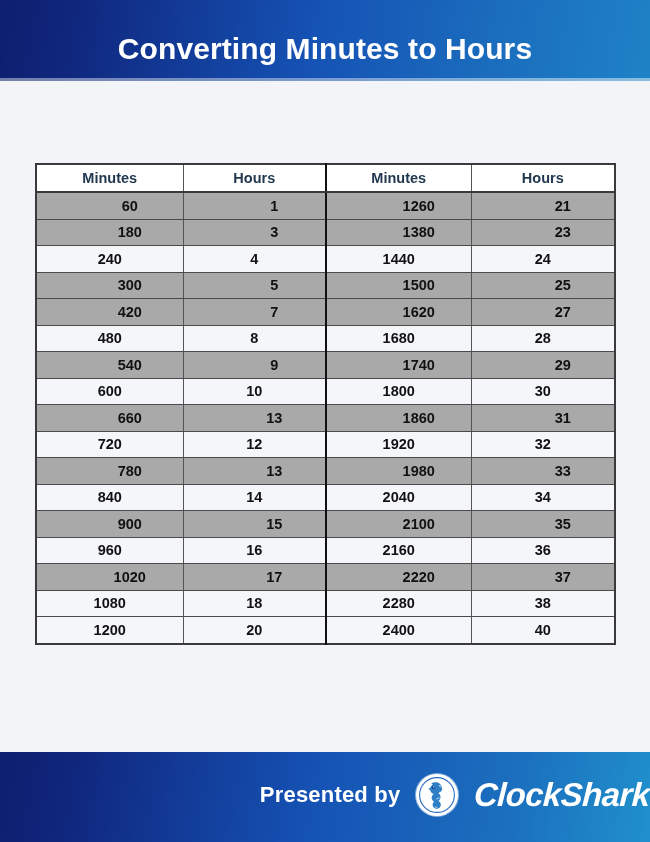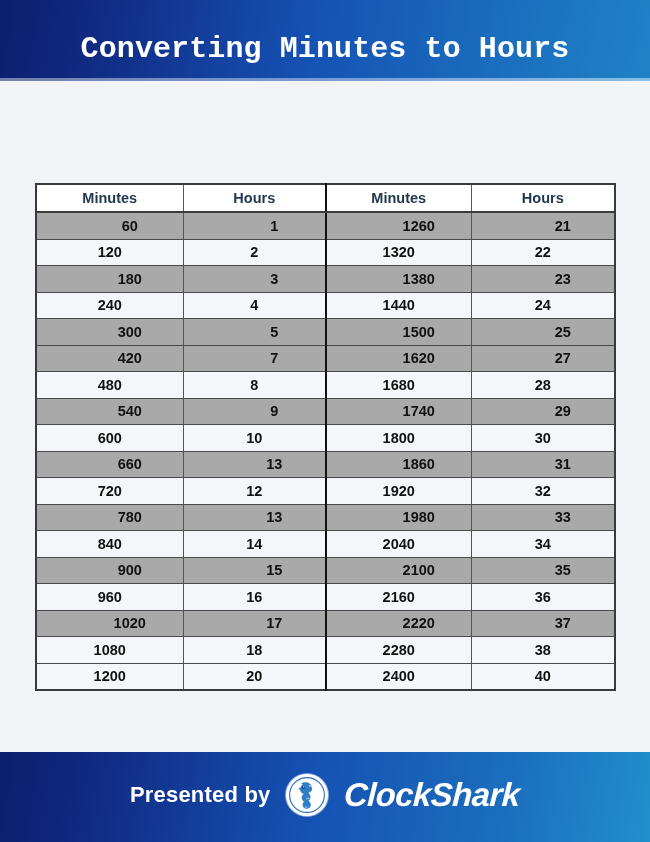--- a/index.html
+++ b/index.html
@@ -25,42 +25,41 @@
     background: linear-gradient(100deg, #0d1f6e 0%, #10277e 12%, #1552b4 48%, #1b6fbe 78%, #1f82c7 100%);
     display: flex;
     align-items: center;
     justify-content: center;
   }
   .header-title {
     color: #ffffff;
     font-size: 30px;
     font-weight: bold;
     letter-spacing: 0.1px;
-    font-family: Liberation Mono, monospace;
+    font-family: Liberation Sans, sans-serif;
     text-align: center;
     white-space: nowrap;
     margin-top: 20px;
   }
   .header-underline {
     position: absolute;
     left: 0;
     top: 78px;
     width: 650px;
     height: 3px;
     background: linear-gradient(100deg, #0d1f6e 0%, #1552b4 50%, #2f93d0 100%);
     opacity: 0.55;
   }
 
   
   .table-wrap {
     position: absolute;
     left: 35px;
     top: 163px;
     width: 579px;
-    margin-top: 20px;
   }
   table.conv {
     border-collapse: collapse;
     table-layout: fixed;
     width: 579px;
     border: 2px solid #3a3a3a;
   }
   table.conv col.c-min-l { width: 147px; }
   table.conv col.c-hr-l  { width: 143px; }
   table.conv col.c-min-r { width: 145px; }
@@ -109,21 +108,21 @@
   
   .footer-band {
     position: absolute;
     left: 0;
     top: 752px;
     width: 650px;
     height: 90px;
     background: linear-gradient(100deg, #0d1f6e 0%, #10277e 12%, #1552b4 48%, #1b6fbe 78%, #2090cc 100%);
     display: flex;
     align-items: center;
-    justify-content: center;
+    justify-content: flex-end;
   }
   .footer-inner {
     display: flex;
     align-items: center;
     gap: 16px;
     transform: translateY(-2px);
   }
   .presented-by {
     color: #ffffff;
     font-size: 22px;
@@ -176,26 +175,20 @@
         <th class="divider-right">Minutes</th>
         <th class="edge-r">Hours</th>
       </tr>
     </thead>
     <tbody id="table-body">
         <tr class="odd">
           <td class="edge-l">60</td>
           <td class="divider-left">1</td>
           <td class="divider-right">1260</td>
           <td class="edge-r">21</td>
-        </tr>
-        <tr class="even">
-          <td class="edge-l">120</td>
-          <td class="divider-left">2</td>
-          <td class="divider-right">1320</td>
-          <td class="edge-r">22</td>
         </tr>
         <tr class="odd">
           <td class="edge-l">180</td>
           <td class="divider-left">3</td>
           <td class="divider-right">1380</td>
           <td class="edge-r">23</td>
         </tr>
         <tr class="even">
           <td class="edge-l">240</td>
           <td class="divider-left">4</td>

